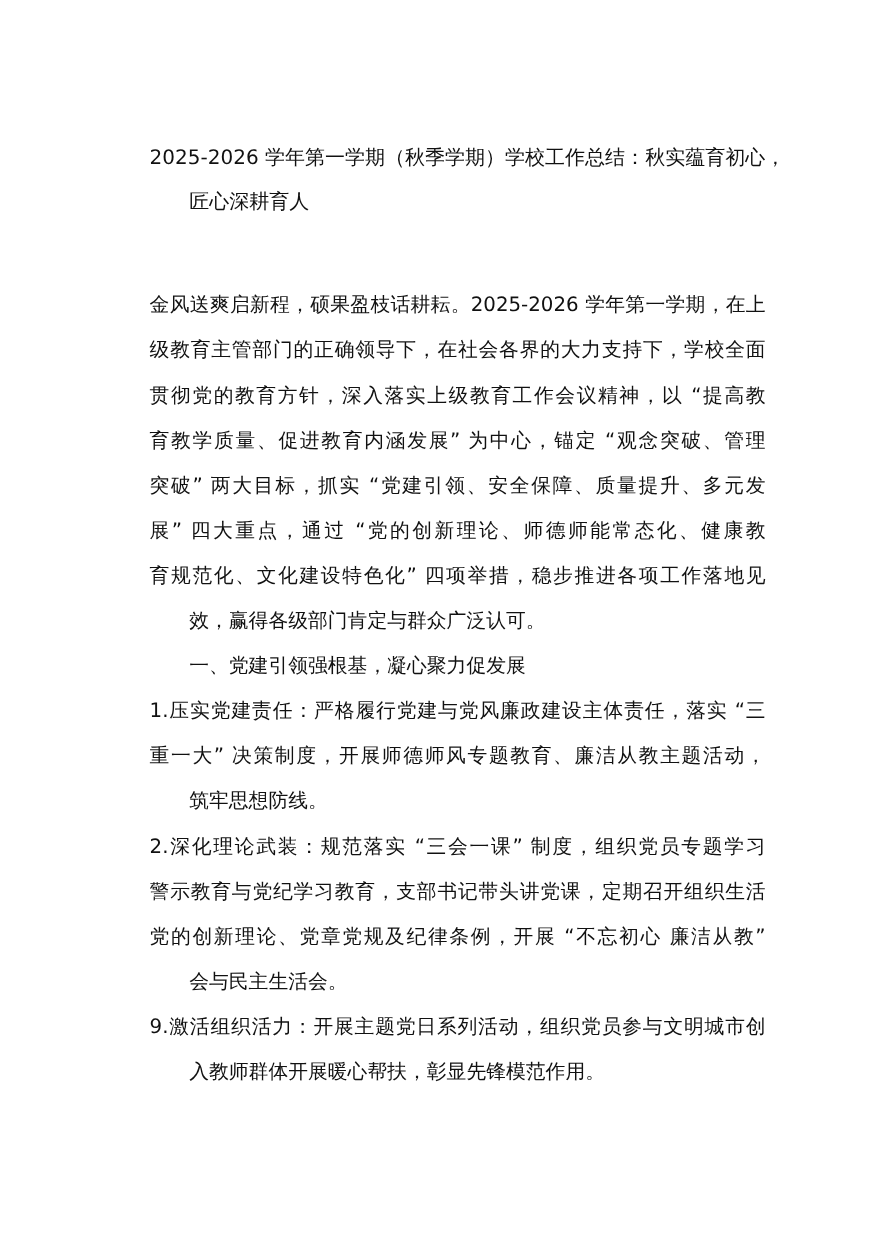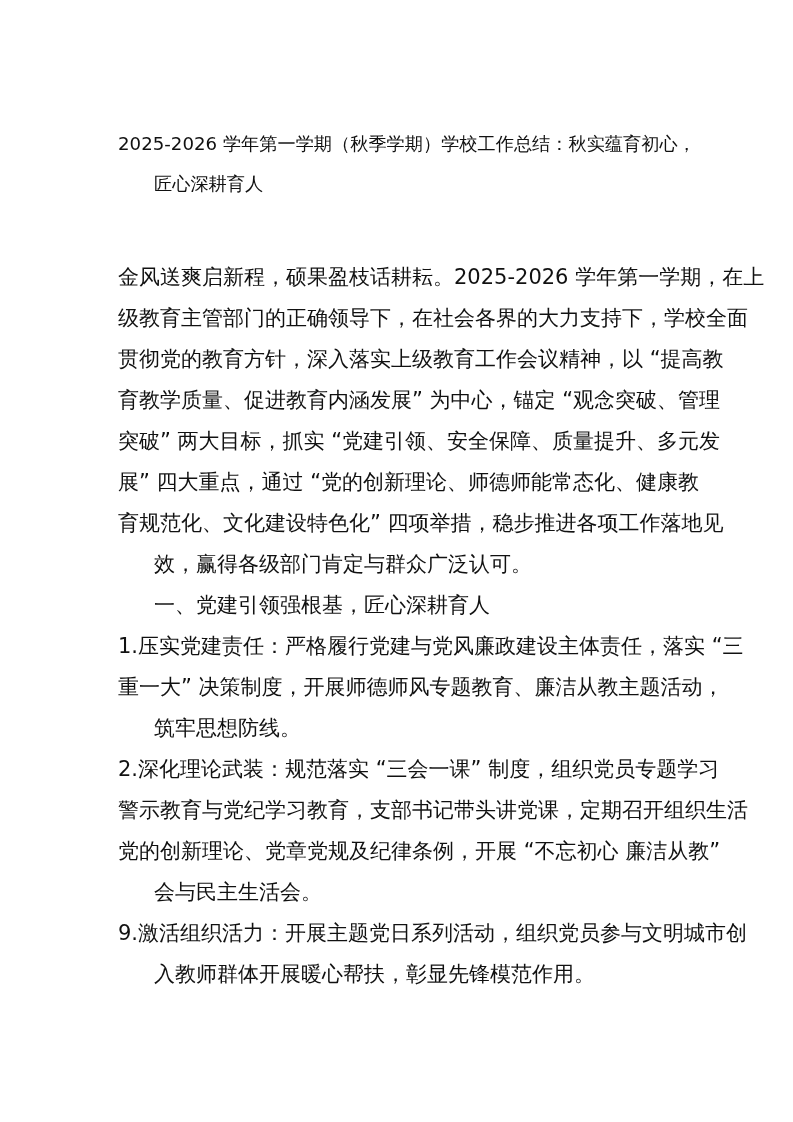--- a/index.html
+++ b/index.html
@@ -1,22 +1,22 @@
 <!DOCTYPE html>
 <html><head>
 <meta charset="utf-8">
 <style>
   html, body { margin: 0; padding: 0; background: #ffffff; }
   body { width: 793px; height: 1122px; overflow: hidden; position: relative;
          font-family: "DejaVu Sans", "Liberation Sans", sans-serif; color: #111111; }
   .page { position: absolute; left: 0; top: 0; width: 793px; height: 1122px; background: #ffffff; }
-  .content { position: absolute; left: 118px; top: 124px; width: 560px; }
+  .content { position: absolute; left: 136px; top: 124px; width: 560px; }
   .title { font-size: 18.2px; line-height: 40px; margin: 0; font-weight: normal; letter-spacing: 0px; }
   .gap { height: 53px; }
-  p { margin: 0; font-size: 21px; line-height: 41px; text-align: justify; text-align-last: left; word-break: break-all; }
+  p { margin: 0; font-size: 18px; line-height: 41px; text-align: justify; text-align-last: left; word-break: break-all; }
   .line { display: block; white-space: nowrap; text-align-last: justify; text-align: justify; }
   .line.last { text-align-last: left; margin-left: 36px; }
 </style>
 </head>
 <body>
 
 <div class="page">
   <div class="content">
 
     <h1 class="title">
@@ -31,21 +31,21 @@
       <span class="line">级教育主管部门的正确领导下，在社会各界的大力支持下，学校全面</span>
       <span class="line">贯彻党的教育方针，深入落实上级教育工作会议精神，以 “提高教</span>
       <span class="line">育教学质量、促进教育内涵发展” 为中心，锚定 “观念突破、管理</span>
       <span class="line">突破” 两大目标，抓实 “党建引领、安全保障、质量提升、多元发</span>
       <span class="line">展” 四大重点，通过 “党的创新理论、师德师能常态化、健康教</span>
       <span class="line">育规范化、文化建设特色化” 四项举措，稳步推进各项工作落地见</span>
       <span class="line last">效，赢得各级部门肯定与群众广泛认可。</span>
     </p>
 
     <p>
-      <span class="line last">一、党建引领强根基，匠心深耕育人</span>
+      <span class="line last">一、党建引领强根基，凝心聚力促发展</span>
     </p>
 
     <p>
       <span class="line">1.压实党建责任：严格履行党建与党风廉政建设主体责任，落实 “三</span>
       <span class="line">重一大” 决策制度，开展师德师风专题教育、廉洁从教主题活动，</span>
       <span class="line last">筑牢思想防线。</span>
     </p>
 
     <p>
       <span class="line">2.深化理论武装：规范落实 “三会一课” 制度，组织党员专题学习</span>

